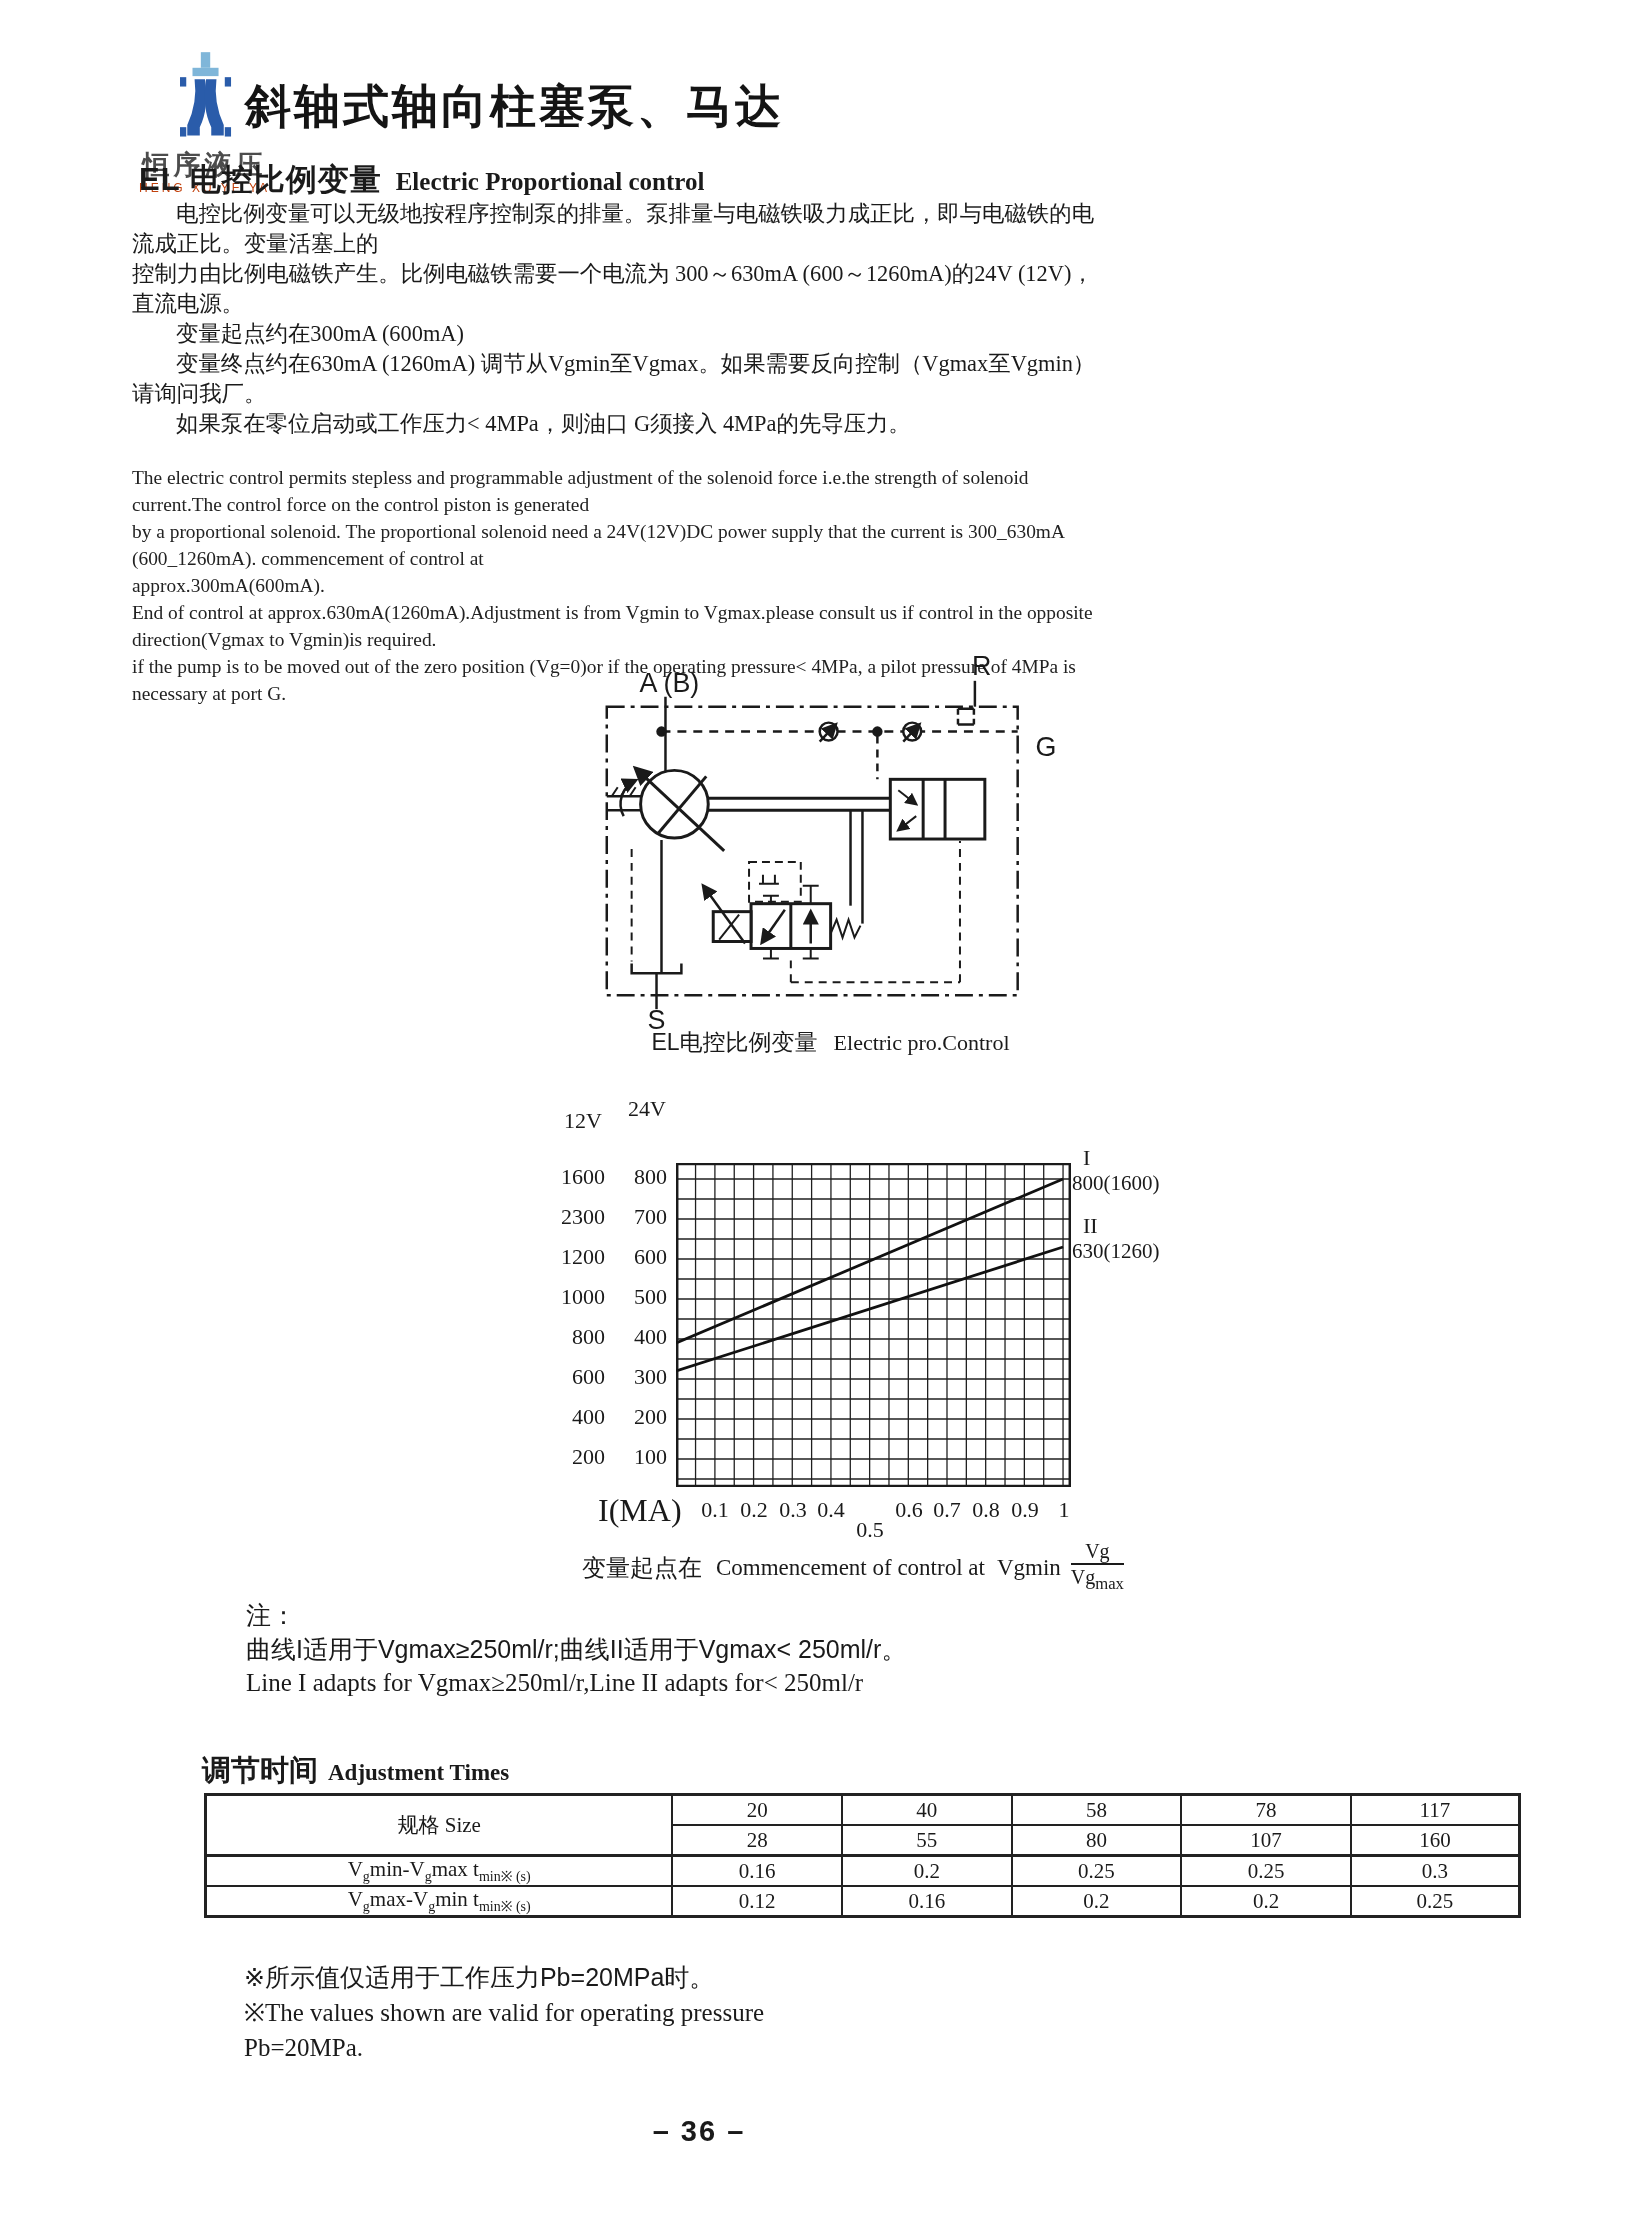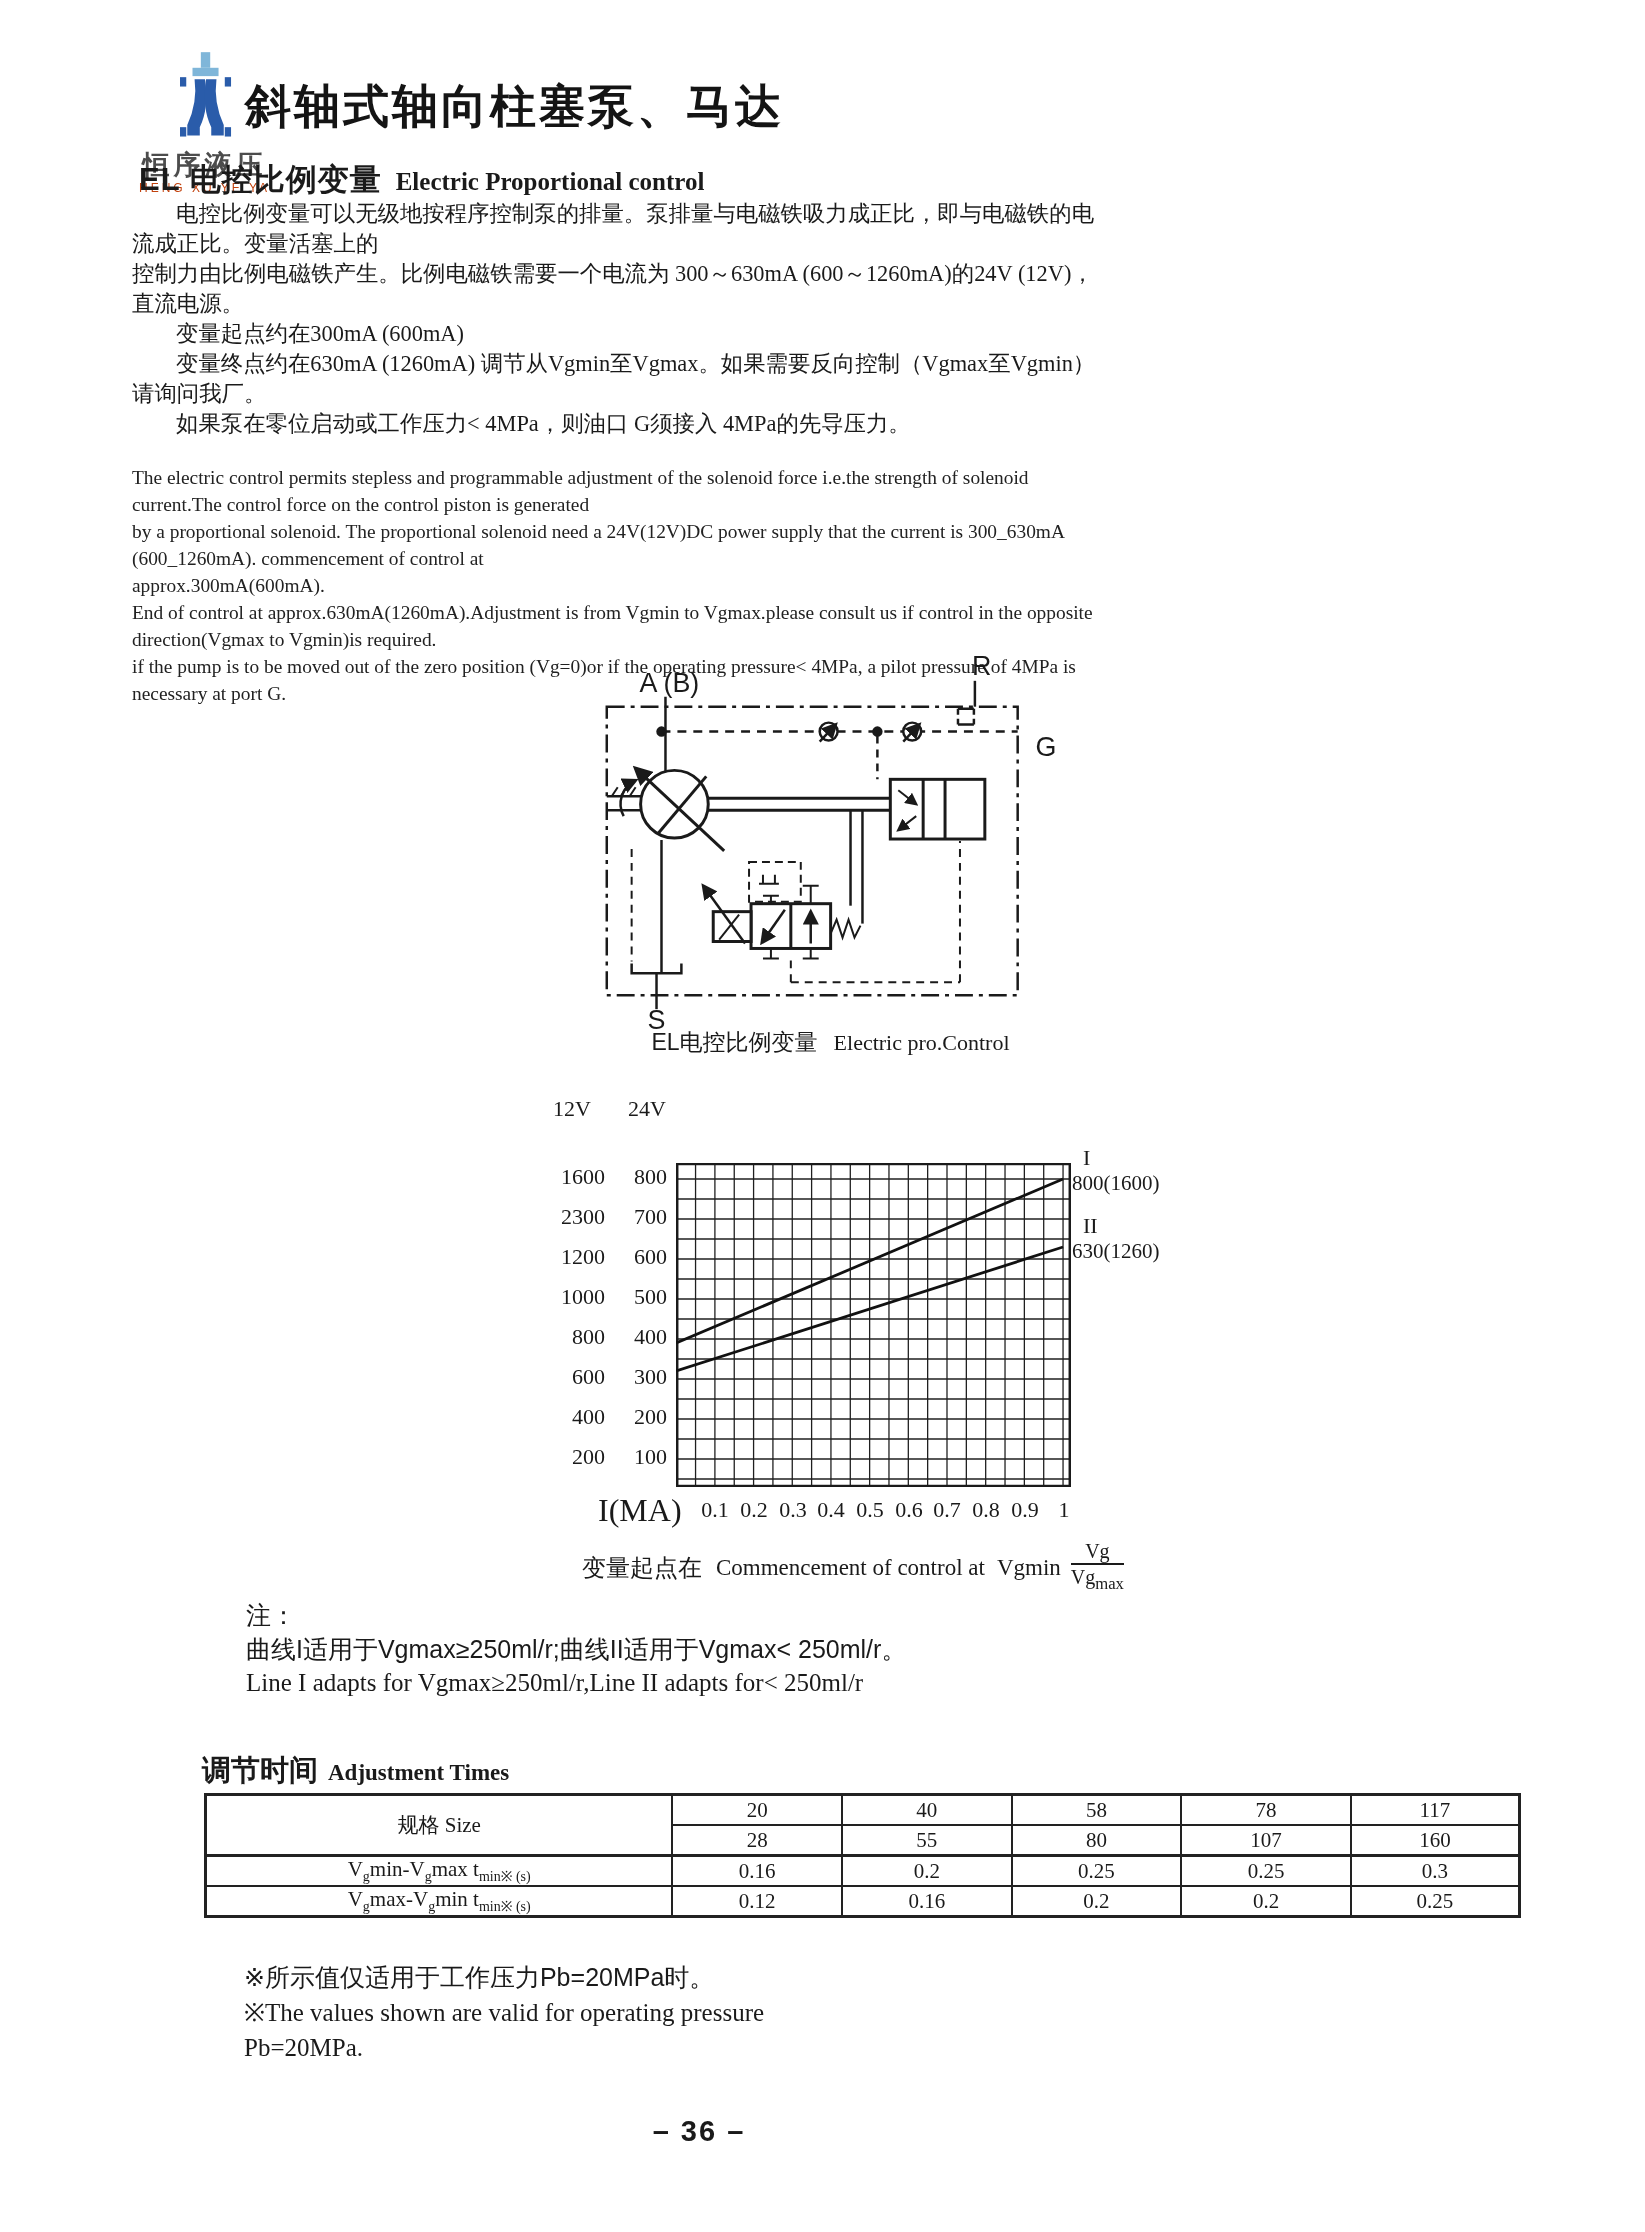--- a/index.html
+++ b/index.html
@@ -28,21 +28,21 @@
   
   #diagram{left:562px;top:645px;width:587px;height:398px;}
   #diagram text{font-family:"Liberation Sans","DejaVu Sans",sans-serif;font-size:27px;fill:#1a1a1a;}
   #diagram-caption{left:562px;top:1027px;width:537px;text-align:center;white-space:nowrap;}
   #diagram-caption .cn{font-size:23px;}
   #diagram-caption .en{font-size:22px;margin-left:16px;}
 
   
   #chart{left:537px;top:1090px;width:637px;height:448px;font-size:22px;}
   #chart .vh{position:absolute;top:6px;width:60px;text-align:center;}
-  #chart .vh1{left:5px;} #chart .vh2{left:80px;}
+  #chart .vh1{left:16px;margin-top:12px;} #chart .vh2{left:80px;}
   .y-label-row{position:absolute;left:0;width:131px;height:30px;}
   .y-label-row span{position:absolute;text-align:right;}
   .yv1{left:2px;width:66px;} .yv2{left:76px;width:54px;}
   #chart-svg{position:absolute;left:139px;top:73px;}
   .series-name{position:absolute;left:546px;width:60px;}
   .series-endlabel{position:absolute;left:535px;width:109px;font-size:21px;}
   .x-tick{position:absolute;top:407px;width:34px;text-align:center;}
   #x-axis-label{position:absolute;left:61px;top:402px;font-size:32px;}
 
   
@@ -276,21 +276,21 @@
         <div class="series-endlabel serif" style="top: 81px;">800(1600)</div>
         <div class="series-name serif" style="top: 123px;">II</div>
         <div class="series-endlabel serif" style="top: 149px;">630(1260)</div>
       </div>
     <span id="x-axis-label">I(MA)</span>
     <div id="x-ticks">
         <span class="x-tick serif" style="left: 161px;">0.1</span>
         <span class="x-tick serif" style="left: 200px;">0.2</span>
         <span class="x-tick serif" style="left: 239px;">0.3</span>
         <span class="x-tick serif" style="left: 277px;">0.4</span>
-        <span class="x-tick serif" style="left: 316px;">0.5</span>
+        <span class="x-tick serif" style="left: 316px; margin-top: 20px;">0.5</span>
         <span class="x-tick serif" style="left: 355px;">0.6</span>
         <span class="x-tick serif" style="left: 393px;">0.7</span>
         <span class="x-tick serif" style="left: 432px;">0.8</span>
         <span class="x-tick serif" style="left: 471px;">0.9</span>
         <span class="x-tick serif" style="left: 510px;">1</span>
       </div>
   </div>
 
   <div id="chart-caption" class="abs">
     <span class="cn sans">变量起点在</span>

